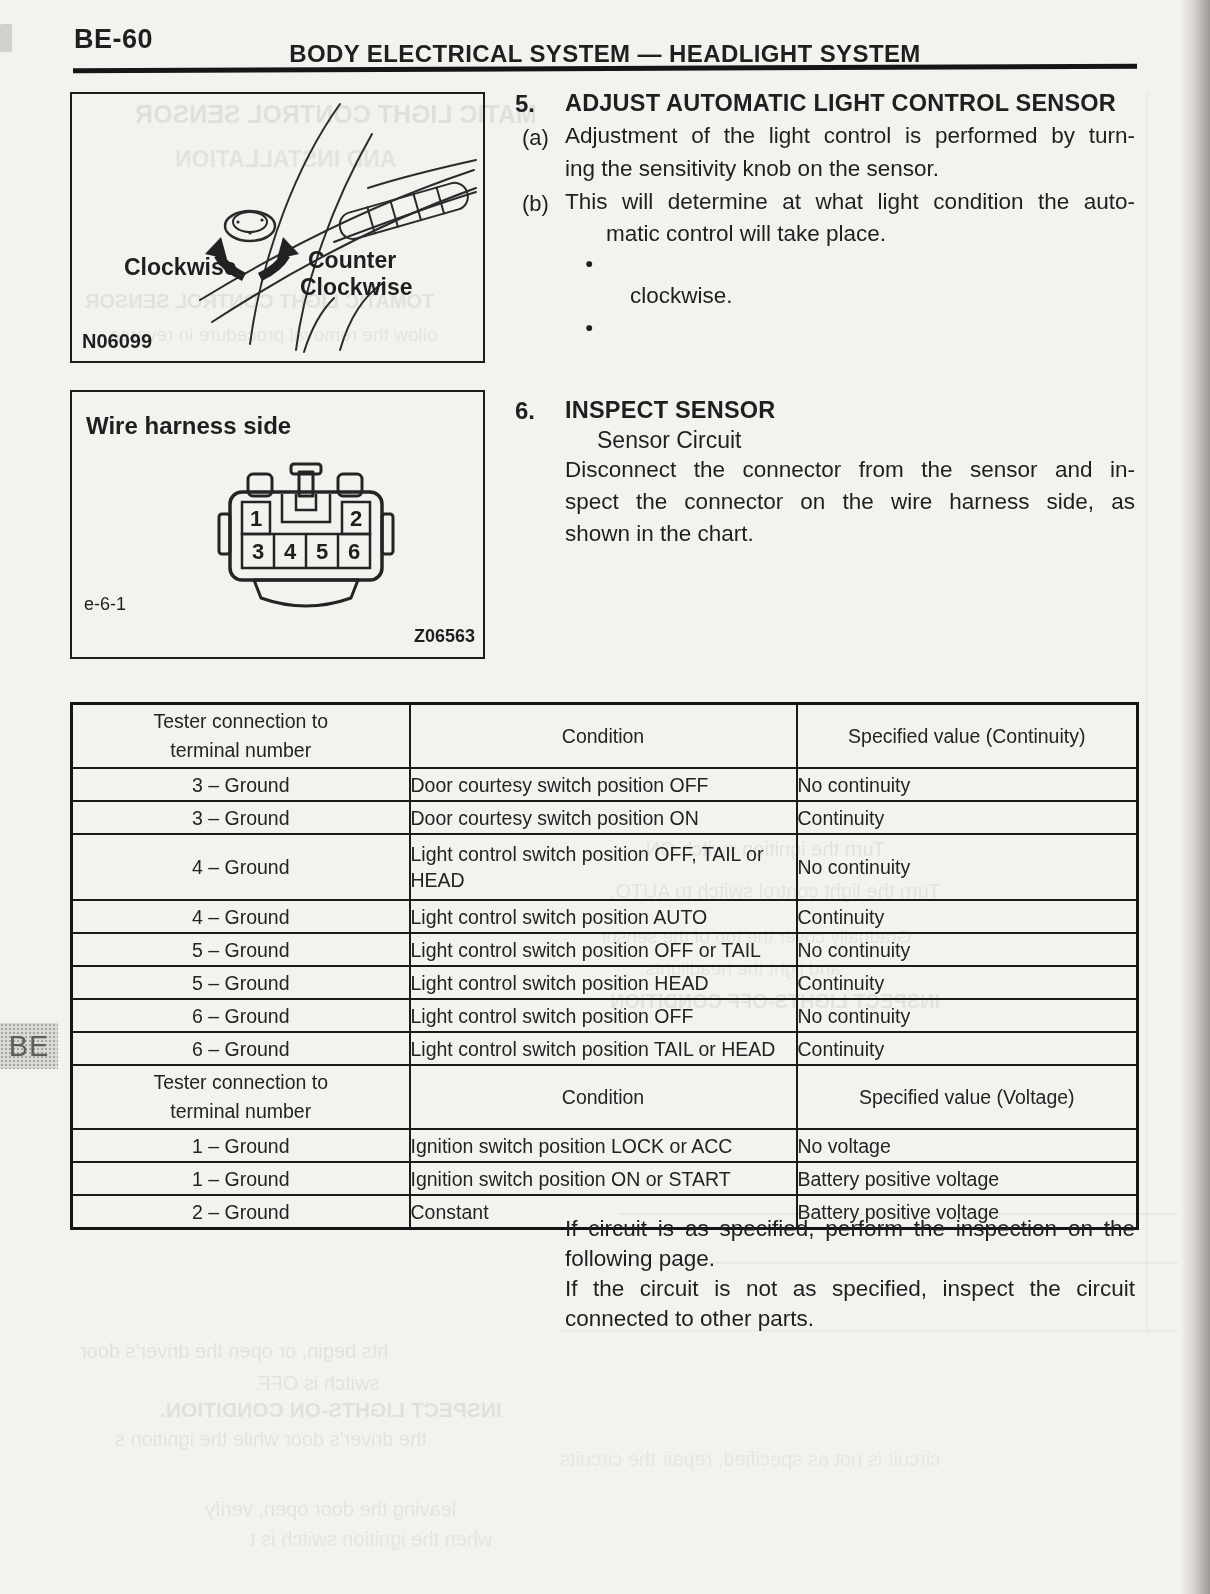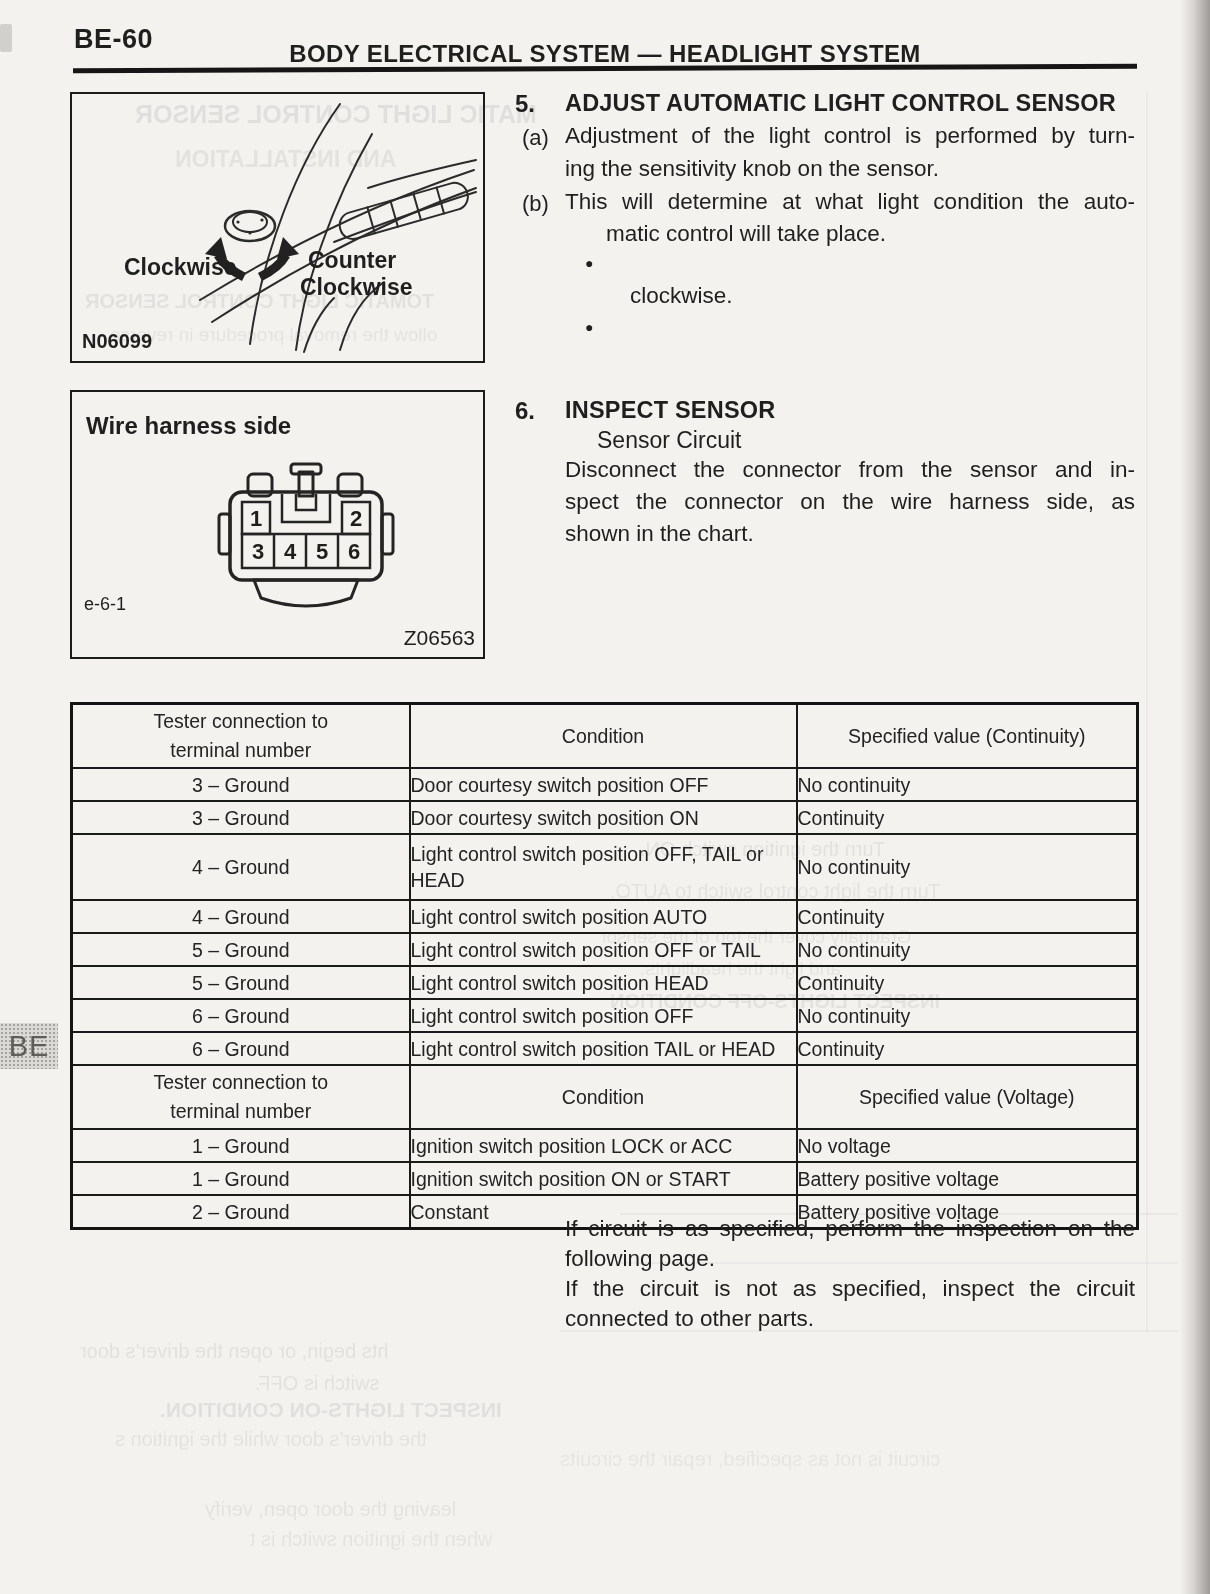--- a/index.html
+++ b/index.html
@@ -19,21 +19,21 @@
   .figbox{border:2.5px solid #1c1c1c; background:transparent;}
   #fig1{left:70px; top:92px; width:411px; height:267px;}
   #fig2{left:70px; top:390px; width:411px; height:265px;}
   .figlabel{position:absolute; font-size:23px; font-weight:700; white-space:nowrap;}
   #fig1-cw{left:52px; top:160px;}
   #fig1-ccw1{left:236px; top:153px;}
   #fig1-ccw2{left:228px; top:180px;}
   #fig1-code{left:10px; top:236px; font-size:20px; font-weight:700;}
   #fig2-title{left:14px; top:20px; font-size:24px; font-weight:700;}
   #fig2-label{left:12px; top:202px; font-size:18px; font-weight:400;}
-  #fig2-code{right:8px; top:234px; font-size:21px; font-weight:400;}
+  #fig2-code{right:8px; top:234px; font-size:18px; font-weight:700;}
   .figsvg{position:absolute; left:0; top:0;}
 
   
   .num{font-size:24px; font-weight:700; white-space:nowrap;}
   .htitle{font-size:23.5px; font-weight:700; white-space:nowrap; letter-spacing:.2px;}
   .marker{font-size:22px; white-space:nowrap;}
   .ln{font-size:22.5px; white-space:nowrap;}
   .lnj{font-size:22.5px; width:570px; text-align:justify; text-align-last:justify; white-space:normal;}
   .lnjb{font-size:22.5px; width:505px; text-align:justify; text-align-last:justify; white-space:normal;}
   .bullet{font-size:14px;}

